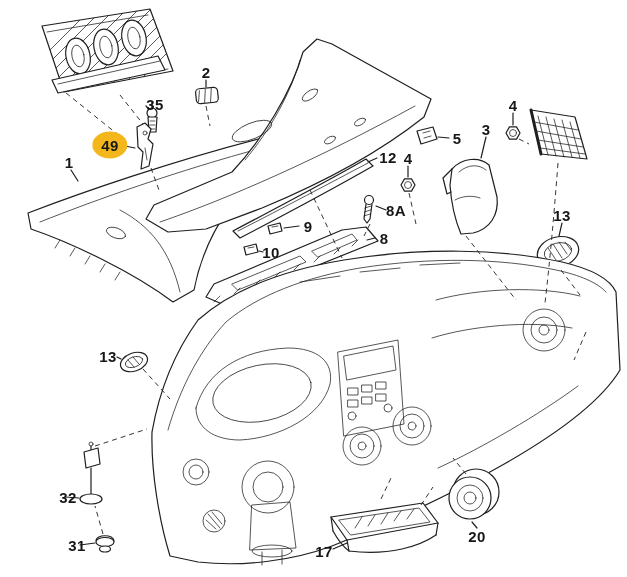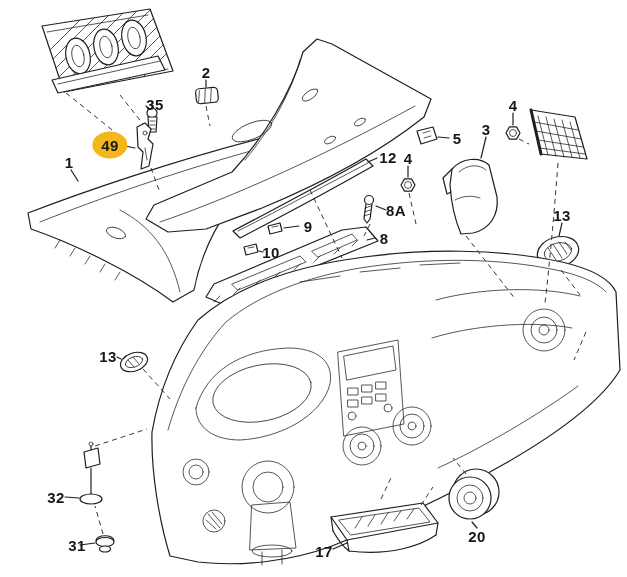--- a/index.html
+++ b/index.html
@@ -277,17 +277,17 @@
 <div class="part-label" style="left:384px;top:238px">8</div>
 <div class="part-label" style="left:396px;top:210px">8A</div>
 <div class="part-label" style="left:308px;top:226px">9</div>
 <div class="part-label" style="left:271px;top:252px">10</div>
 <div class="part-label" style="left:388px;top:157px">12</div>
 <div class="part-label" style="left:562px;top:215px">13</div>
 <div class="part-label" style="left:108px;top:356px">13</div>
 <div class="part-label" style="left:477px;top:536px">20</div>
 <div class="part-label" style="left:324px;top:551px">17</div>
 <div class="part-label" style="left:77px;top:545px">31</div>
-<div class="part-label" style="left:56px;top:497px">32</div>
+<div class="part-label" style="left:68px;top:497px">32</div>
 <div class="part-label" style="left:155px;top:104px">35</div>
 <div class="part-label highlight" style="left:110px;top:145px">49</div>
 
 </div>
 
 </body></html>

